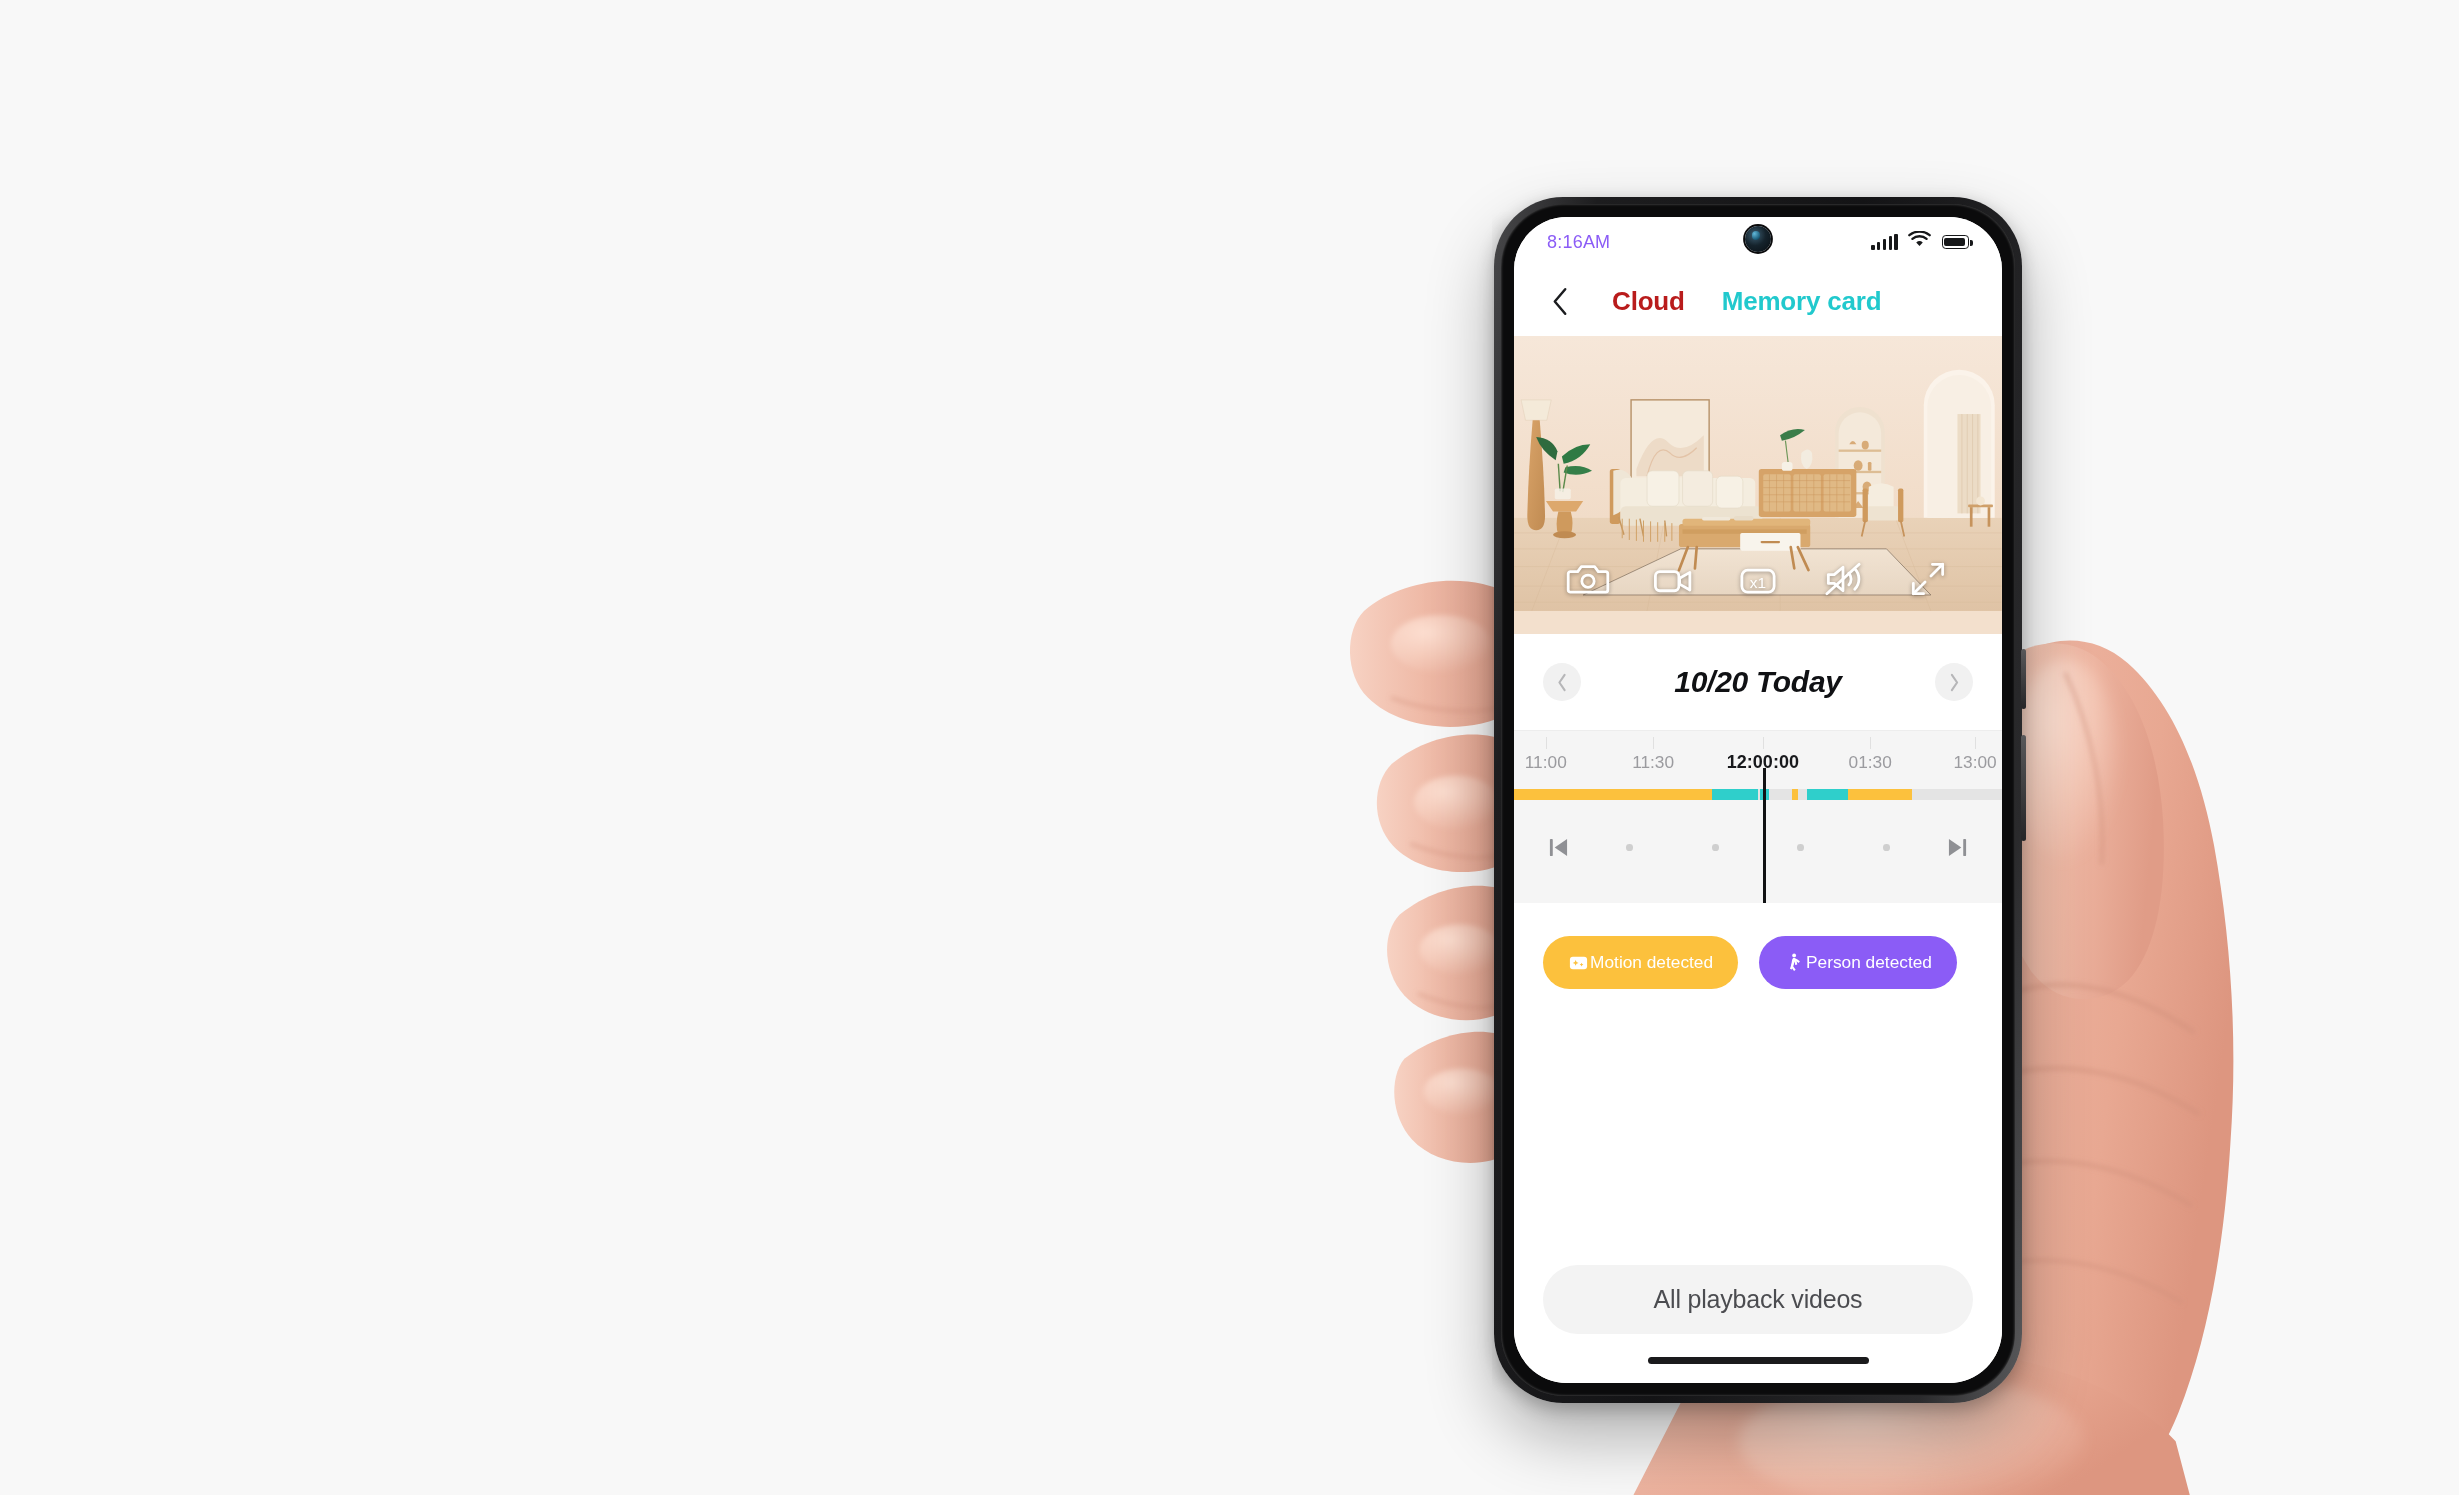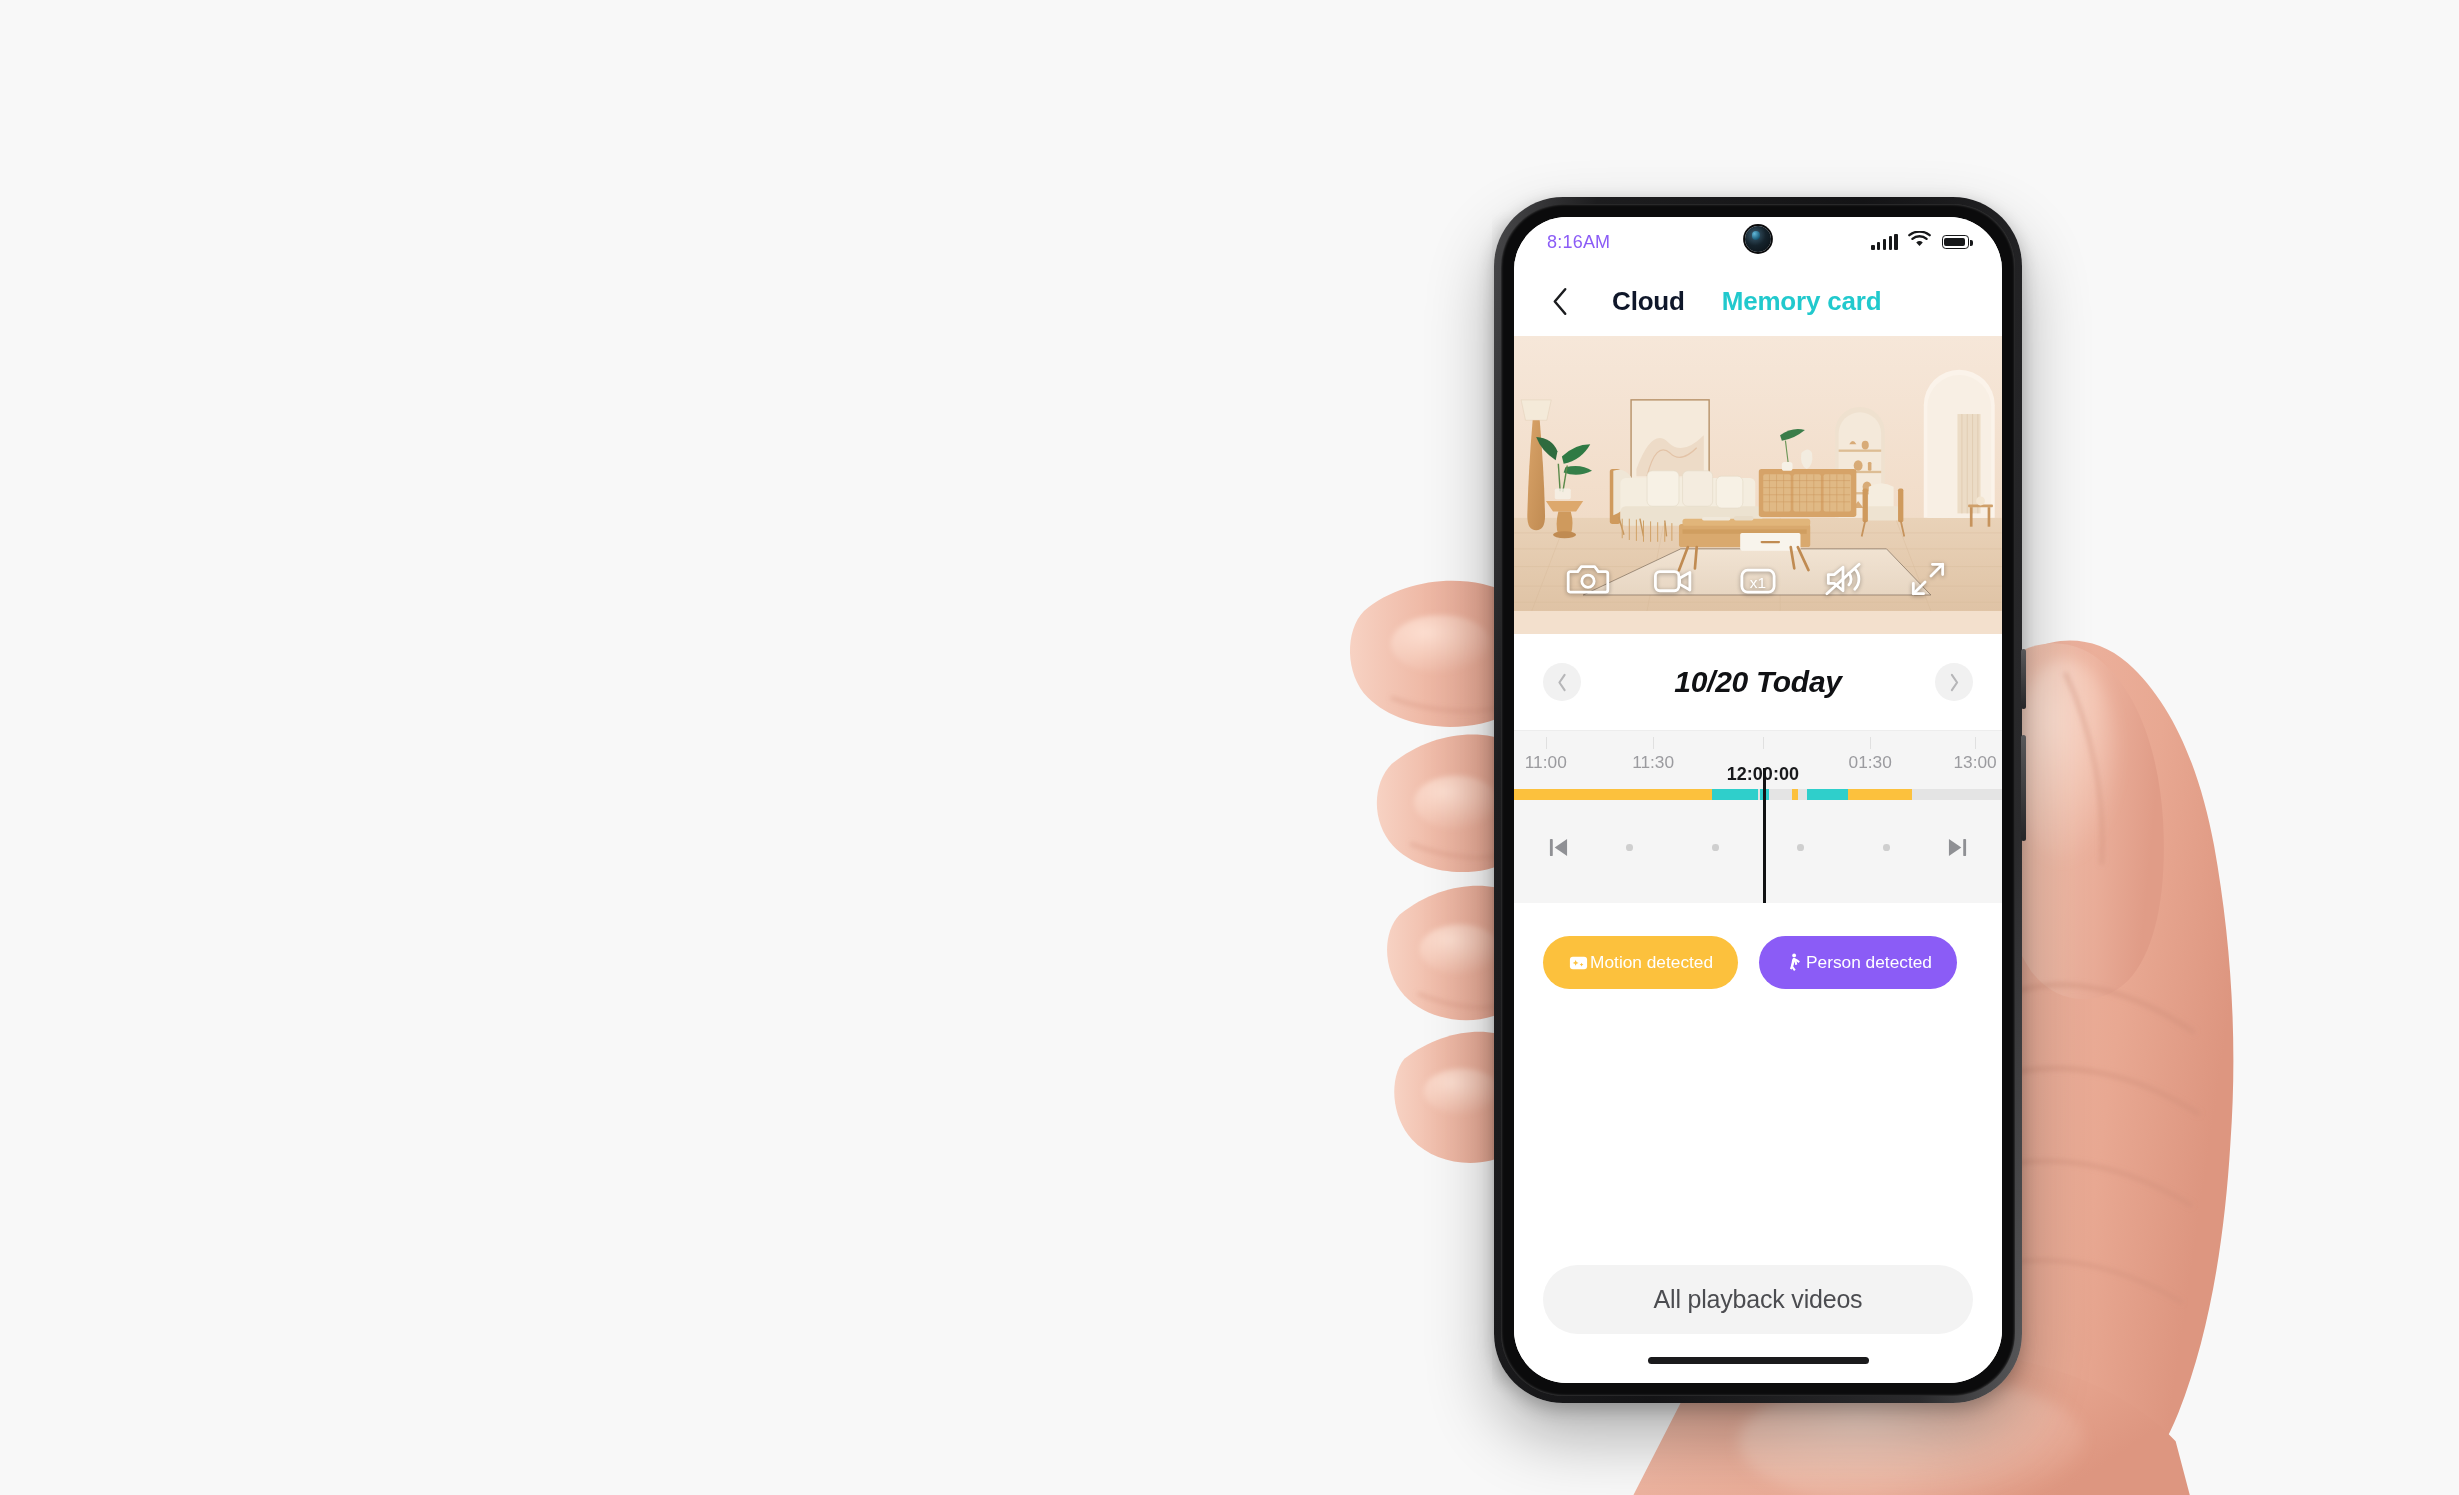--- a/index.html
+++ b/index.html
@@ -64,21 +64,21 @@
   }
   .punch::after{ content:""; position:absolute; left:6.7px; top:5.8px; width:8.6px; height:8.6px;
     border-radius:50%; background:radial-gradient(circle at 30% 30%,#63b8d8,#1a5c79 70%,#0b2633); }
 
   
   .navbar{ height:69px; display:flex; align-items:center; background:#fff; padding:0 27px; }
   .back-ic{ width:38px; height:38px; display:flex; align-items:center; justify-content:center; cursor:pointer; }
   .back-ic svg{ width:18px; height:29px; }
   .tabs{ display:flex; align-items:baseline; gap:37px; margin-left:33px; }
   .tab{ font-size:26px; font-weight:700; letter-spacing:-0.2px; cursor:pointer; }
-  .tab.inactive{ color:#0f172a; }
+  .tab.inactive{ color:#b91c1c; }
   .tab.active{ color:#21c9cd; }
 
   
   .video{ position:relative; height:298px; overflow:hidden; background:#f3e0cd; }
   .room{ position:absolute; inset:0; }
   .ctrl-row{
     position:absolute; left:0; right:0; bottom:33px;
     display:flex; align-items:center; justify-content:space-around; padding:0 31px;
   }
   .ctrl{ width:44px; height:44px; display:flex; align-items:center; justify-content:center; cursor:pointer;
@@ -90,21 +90,21 @@
   .circ{ width:38px; height:38px; border-radius:50%; background:#f1f1f1;
     display:flex; align-items:center; justify-content:center; cursor:pointer; flex:0 0 auto; }
   .circ svg{ width:12.5px; height:19px; }
   .date-txt{ flex:1; text-align:center; font-size:30px; font-weight:700; color:#101114; letter-spacing:-0.3px;font-style:italic; }
 
   
   .timeline{ position:relative; background:#f5f5f5; padding-top:6px; height:173px; border-top:1px solid #ededed; }
   .ticks-row{ position:relative; height:52px; }
   .tickmark{ position:absolute; top:0; width:1px; height:11.5px; background:#e0e0e0; }
   .tlabel{ position:absolute; top:15.4px; transform:translateX(-50%); font-size:17.3px; color:#9b9b9f; white-space:nowrap; }
-  .tlabel.cur{ color:#18191c; font-weight:700; font-size:18px;margin-top:12px; }
+  .tlabel.cur{ color:#18191c; font-weight:700; font-size:18px; }
   .bar{ position:relative; height:10.6px; background:#e4e4e4; margin:0; }
   .seg{ position:absolute; top:0; height:10.6px; }
   .playhead{ position:absolute; top:37px; bottom:0; width:2.9px; background:#111214; z-index:3; }
   .tl-controls{ position:relative; height:96px; display:flex; align-items:center; padding:0 25px; }
   .skip{ width:38px; height:38px; display:flex; align-items:center; justify-content:center; cursor:pointer; }
   .skip svg{ width:21px; height:23px; }
   .dots{ flex:1; display:flex; align-items:center; justify-content:space-around; padding:0 9.6px; }
   .dot{ width:6.7px; height:6.7px; border-radius:50%; background:#cfcfcf; }
 
   

